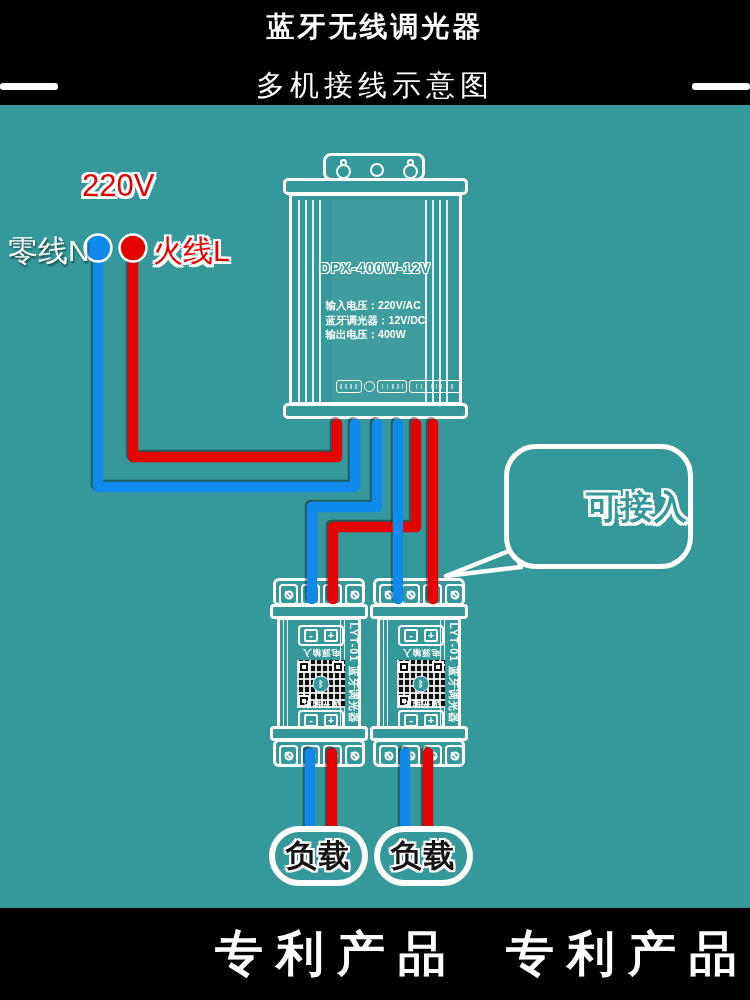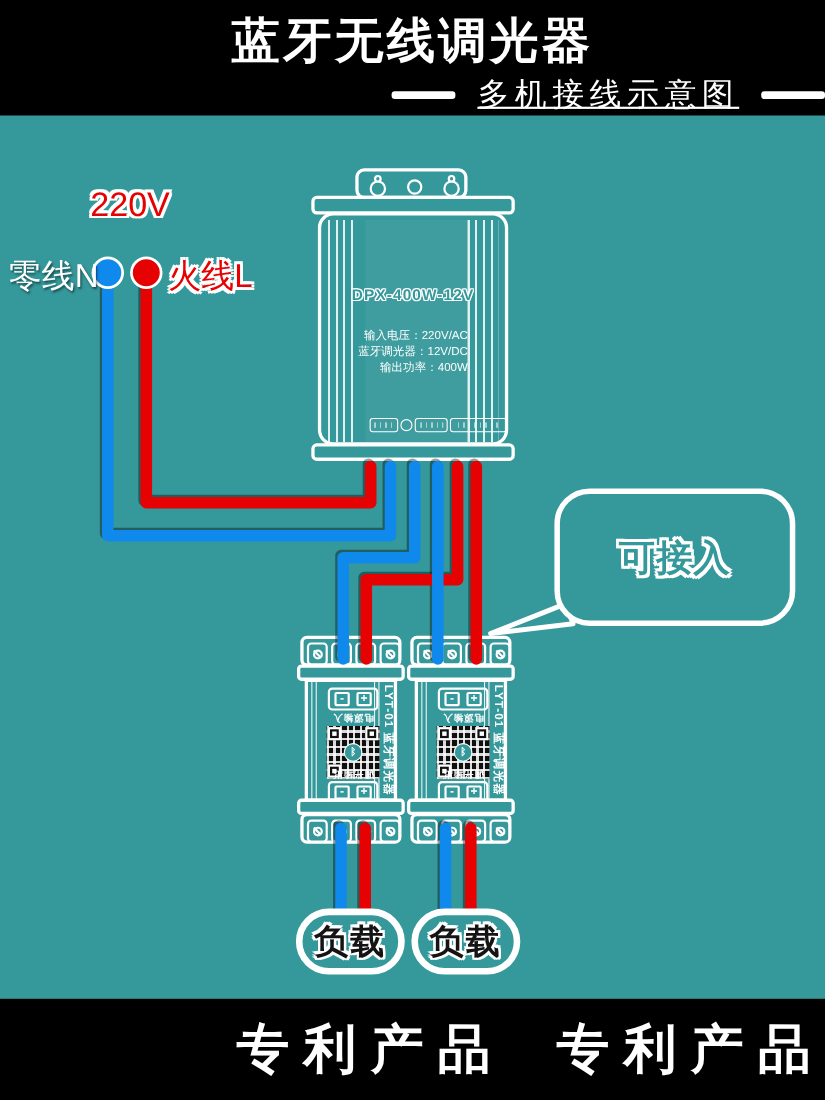--- a/index.html
+++ b/index.html
@@ -9,22 +9,22 @@
   *{margin:0;padding:0;box-sizing:border-box;}
   html,body{background:#222;}
   .stage{position:relative;width:750px;height:1000px;overflow:hidden;margin:0 auto;
     background:var(--c-background);font-family:"Liberation Sans","DejaVu Sans",sans-serif;}
 
   
   .banner{position:absolute;left:0;width:750px;background:var(--c-banner);color:#fff;z-index:7;}
   .banner.top{top:0;height:105px;}
   .banner.bottom{top:908px;height:92px;display:flex;align-items:center;justify-content:flex-end;gap:34px;}
   .title{position:absolute;top:8px;left:0;width:100%;text-align:center;
-    font-size:44px;font-weight:bold;letter-spacing:3px;}
-  .subtitle-row{position:absolute;top:66px;left:0;width:100%;display:flex;align-items:center;justify-content:flex-end;gap:20px;text-decoration:underline;}
+    font-size:28px;font-weight:bold;letter-spacing:3px;}
+  .subtitle-row{position:absolute;top:66px;left:0;width:100%;display:flex;align-items:center;justify-content:space-between;gap:20px;}
   .dash{width:58px;height:7px;background:#fff;border-radius:3px;}
   .subtitle{font-size:29px;letter-spacing:5px;}
   .footer-word{font-size:48px;font-weight:bold;letter-spacing:13px;padding-left:13px;}
 
   
   .o-w{text-shadow:-2.5px -2.5px 0 #fff,2.5px -2.5px 0 #fff,-2.5px 2.5px 0 #fff,2.5px 2.5px 0 #fff,
        0 -2.5px 0 #fff,0 2.5px 0 #fff,-2.5px 0 0 #fff,2.5px 0 0 #fff;}
   .o-w1{text-shadow:-1px -1px 0 #fff,1px -1px 0 #fff,-1px 1px 0 #fff,1px 1px 0 #fff,
        0 -1px 0 #fff,0 1px 0 #fff,-1px 0 0 #fff,1px 0 0 #fff;}
 
@@ -36,29 +36,29 @@
 
   
   .wl{border:3px solid #fff;background:var(--c-background);position:absolute;}
 
   
   .psu{position:absolute;left:283px;top:153px;width:185px;height:266px;z-index:4;}
   .psu-bracket{left:40px;top:0;width:102px;height:28px;border-radius:8px;}
   .hole{position:absolute;border:2.5px solid #fff;border-radius:50%;background:var(--c-background);}
   .psu-flange{left:0;top:25px;width:185px;height:17px;border-radius:5px;}
   .psu-flange2{left:0;top:250px;width:185px;height:16px;border-radius:5px;}
-  .psu-body{left:6px;top:40px;width:173px;height:212px;border-radius:14px;}
+  .psu-body{left:6px;top:40px;width:173px;height:212px;border-radius:3px;}
   .fins{position:absolute;top:4px;height:202px;width:28px;
     background:repeating-linear-gradient(90deg,rgba(255,255,255,.85) 0 2px,transparent 2px 7px);}
   .fins.l{left:6px;} .fins.r{right:6px;}
   .psu-panel{position:absolute;left:40px;top:4px;width:93px;height:202px;background:rgba(255,255,255,.05);}
   .psu-model{position:absolute;top:64px;left:0;width:100%;text-align:center;font-size:14px;
     font-weight:bold;letter-spacing:1px;color:var(--c-background);}
   .psu-specs{position:absolute;top:102px;left:50%;transform:translateX(-50%);color:#fff;
-    font-size:10.5px;font-weight:normal;line-height:14.5px;white-space:nowrap;text-align:right;}
+    font-size:10.5px;font-weight:bold;line-height:14.5px;white-space:nowrap;text-align:left;}
   .psu-terms{position:absolute;top:184px;left:44px;display:flex;align-items:center;gap:2px;}
   .tbox{border:1.5px solid #fff;border-radius:3px;height:13px;
     background:repeating-linear-gradient(90deg,rgba(255,255,255,.55) 0 1.5px,transparent 1.5px 5px) center/75% 45% no-repeat;}
   .tcirc{width:11px;height:11px;border:1.5px solid #fff;border-radius:50%;}
 
   
   .dimmer{position:absolute;top:578px;width:92px;height:190px;z-index:4;}
   .d1{left:273px;} .d2{left:373px;}
   .d-strip{left:0;width:92px;height:28px;border-radius:6px;}
   .d-strip.t{top:0;} .d-strip.b{top:161px;}
@@ -96,23 +96,23 @@
 
   
   .wires{position:absolute;left:0;top:0;z-index:5;pointer-events:none;}
   .wires path{fill:none;stroke-width:10.5px;stroke-linecap:round;stroke-linejoin:round;}
   .wires .shadow path{stroke:rgba(0,0,0,.38);}
   .w-blue{stroke:var(--c-wire-blue);} .w-red{stroke:var(--c-wire-red);}
   .dot-blue{fill:var(--c-wire-blue);} .dot-red{fill:var(--c-wire-red);}
   .tail{fill:var(--c-background);stroke:#fff;stroke-width:4.5px;stroke-linejoin:round;}
 
   
-  .bubble{position:absolute;left:504px;top:444px;width:219px;height:125px;z-index:6;
+  .bubble{position:absolute;left:504px;top:444px;width:189px;height:125px;z-index:6;
     border:5.5px solid #fff;border-radius:32px;background:var(--c-background);
-    display:flex;flex-direction:column;align-items:center;justify-content:center;}
+    display:flex;flex-direction:column;align-items:flex-end;justify-content:center;}
   .bubble div{font-size:33px;font-weight:bold;letter-spacing:1px;color:var(--c-background);line-height:40px;white-space:nowrap;}
   .pill{position:absolute;top:826px;width:99px;height:60px;z-index:6;border:6px solid #fff;
     border-radius:30px;background:var(--c-background);display:flex;align-items:center;justify-content:center;}
   .pill.p1{left:269px;} .pill.p2{left:374px;}
   .pill span{font-size:31px;font-weight:bold;letter-spacing:2px;color:var(--c-load-text);
     text-shadow:-2px -2px 0 #fff,2px -2px 0 #fff,-2px 2px 0 #fff,2px 2px 0 #fff,
     0 -2px 0 #fff,0 2px 0 #fff,-2px 0 0 #fff,2px 0 0 #fff;}
 </style>
 </head>
 <body>
@@ -142,21 +142,21 @@
     </div>
     <div class="wl psu-flange"></div>
     <div class="wl psu-body">
       <div class="fins l"></div>
       <div class="fins r"></div>
       <div class="psu-panel"></div>
       <div class="psu-model o-w1">DPX-400W-12V</div>
       <div class="psu-specs">
         <div>输入电压：220V/AC</div>
         <div>蓝牙调光器：12V/DC</div>
-        <div>输出功率：400W</div>
+        <div>输出电压：400W</div>
       </div>
       <div class="psu-terms">
         <div class="tbox" style="width:26px;"></div>
         <div class="tcirc"></div>
         <div class="tbox" style="width:30px;"></div>
         <div class="tbox" style="width:52px;"></div>
       </div>
     </div>
     <div class="wl psu-flange2"></div>
   </div>

